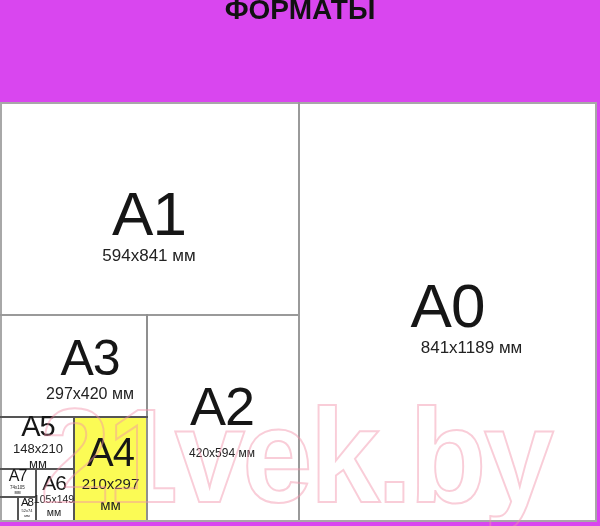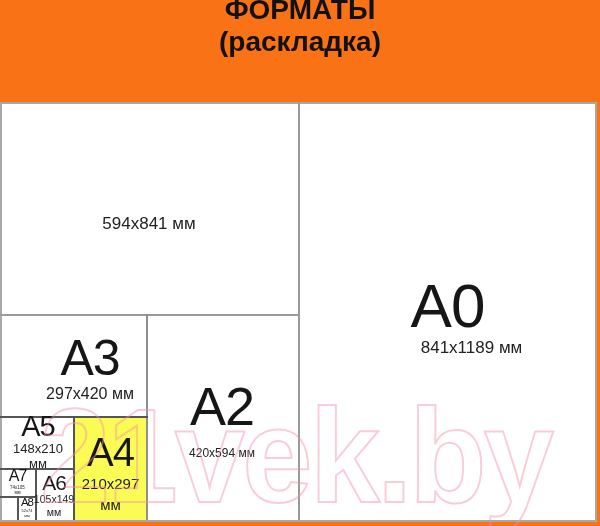--- a/index.html
+++ b/index.html
@@ -1,17 +1,17 @@
 <!DOCTYPE html>
 <html><head>
 <meta charset="utf-8">
 <style>
   html,body{margin:0;padding:0;background:#fff;}
   .screen{
-    position:relative;width:600px;height:526px;overflow:hidden;background:#f97316;
+    position:relative;width:600px;height:526px;overflow:hidden;background:#d946ef;
     font-family:"Liberation Sans","DejaVu Sans",sans-serif;color:#111;
   }
   
   .title-line{position:absolute;left:0;width:600px;text-align:center;
     font-weight:700;font-size:28px;line-height:1;color:#111;}
   .title-line.l1{top:-4px;}
   .title-line.l2{top:28px;}
   
   .sheet{position:absolute;left:0;top:102px;width:597px;height:420px;
     box-sizing:border-box;border:2px solid #a8a8a8;background:#ffffff;}
@@ -57,37 +57,37 @@
     font-size:133px;line-height:1;letter-spacing:-3px;white-space:nowrap;
     color:transparent;-webkit-text-stroke:2px rgba(242,144,169,0.45);
     transform:scaleX(0.95);transform-origin:left top;}
 </style>
 </head>
 <body>
 
 <div class="screen">
 
   <div class="title-line l1">ФОРМАТЫ</div>
-  <div class="title-line l2">(раскладка)</div>
 
   <div class="sheet"></div>
 
   <div class="a4-fill"></div>
 
   <div class="ln v1"></div>
   <div class="ln h1"></div>
   <div class="ln v2"></div>
   <div class="ln h2"></div>
   <div class="ln v3"></div>
   <div class="ln h3"></div>
   <div class="ln v4"></div>
   <div class="ln h4"></div>
   <div class="ln v5"></div>
 
   <div class="fmt fa1">
+    <div class="name">A1</div>
     <div class="dims">594x841 мм</div>
   </div>
 
   <div class="fmt fa0">
     <div class="name">A0</div>
     <div class="dims">841x1189 мм</div>
   </div>
 
   <div class="fmt fa3">
     <div class="name">A3</div>

